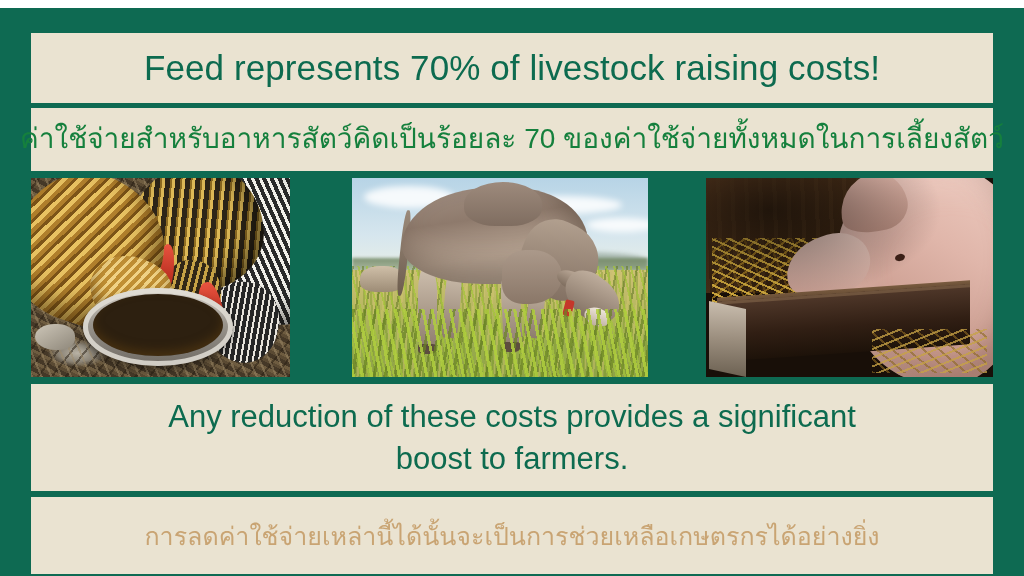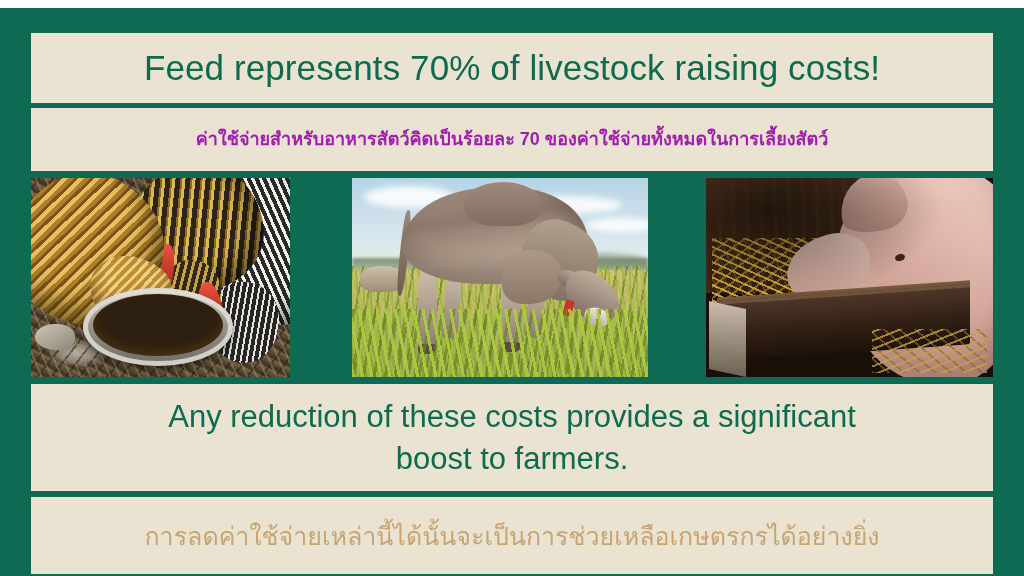--- a/index.html
+++ b/index.html
@@ -44,24 +44,24 @@
   }
 
   
   #band-subtitle {
     left: 31px;
     top: 100px;
     width: 962px;
     height: 63px;
   }
   #band-subtitle .txt {
-    color: #a21caf;
-    font-size: 18px;
+    color: #15803d;
+    font-size: 28px;
     line-height: 1.15;
-    font-weight: 700;
+    font-weight: 400;
     white-space: nowrap;
   }
 
   
   #photo-strip {
     position: absolute;
     left: 0;
     top: 170px;
     width: 1024px;
     height: 200px;

